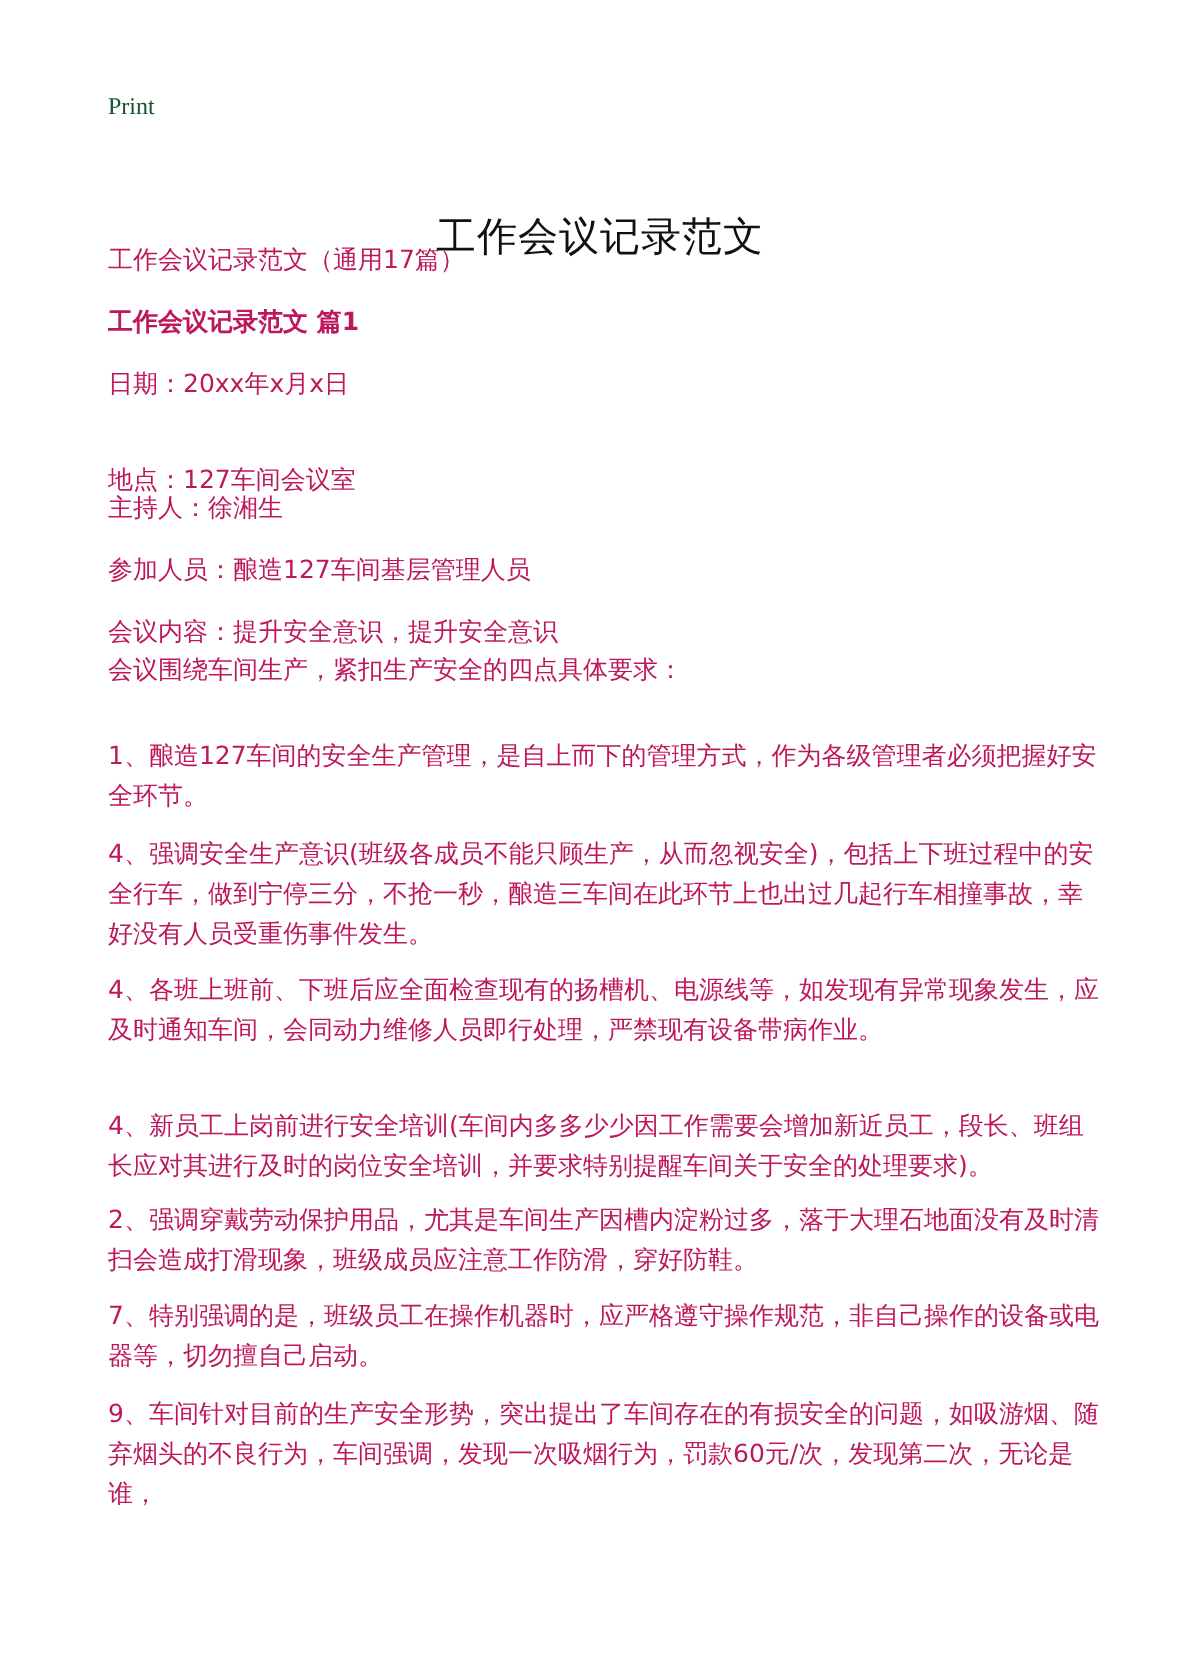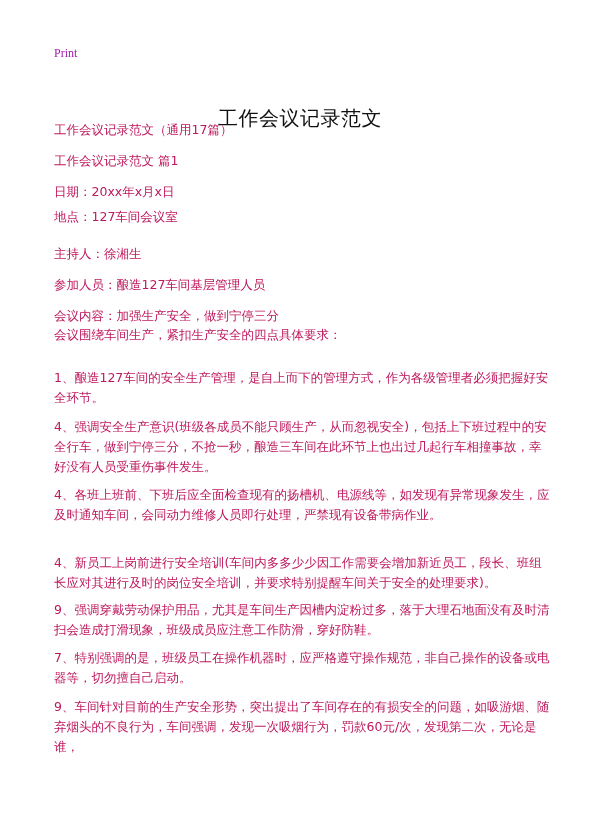--- a/index.html
+++ b/index.html
@@ -4,48 +4,48 @@
 <style>
   html, body { margin: 0; padding: 0; background: #ffffff; }
   body {
     width: 600px; height: 828px; overflow: hidden; position: relative;
     font-family: "DejaVu Sans", "Liberation Sans", sans-serif;
     color: #111111;
   }
   .print {
     position: absolute; left: 54px; top: 46px;
     font-family: "Liberation Serif", "DejaVu Serif", serif;
-    font-size: 12px; color: #a21caf;
+    font-size: 12px; color: #14532d;
   }
   .title {
     position: absolute; left: 0; width: 600px; top: 79px; text-align: center;
     font-size: 20px; color: #111; letter-spacing: 0.5px; margin-top: 26px;
   }
   .para {
     position: absolute; left: 54px; width: 496px;
     font-size: 12.5px; line-height: 20px; color: #be185d;
   }
-  .bold { font-weight: normal; }
+  .bold { font-weight: bold; }
 </style>
 </head>
 <body>
 
 <div class="print">Print</div>
 
 <div class="title">工作会议记录范文</div>
 
 <div class="para" style="top:120px">工作会议记录范文（通用17篇）</div>
 <div class="para bold" style="top:151px">工作会议记录范文 篇1</div>
 
 <div class="para" style="top:182px">日期：20xx年x月x日</div>
-<div class="para" style="top:207px">地点：127车间会议室</div>
+<div class="para" style="top:230px">地点：127车间会议室</div>
 <div class="para" style="top:244px">主持人：徐湘生</div>
 <div class="para" style="top:275px">参加人员：酿造127车间基层管理人员</div>
-<div class="para" style="top:306px">会议内容：加强生产安全，做到宁停三分</div>
+<div class="para" style="top:306px">会议内容：提升安全意识，提升安全意识</div>
 <div class="para" style="top:325px">会议围绕车间生产，紧扣生产安全的四点具体要求：</div>
 
 <div class="para" style="top:368px">1、酿造127车间的安全生产管理，是自上而下的管理方式，作为各级管理者必须把握好安全环节。</div>
 <div class="para" style="top:417px">4、强调安全生产意识(班级各成员不能只顾生产，从而忽视安全)，包括上下班过程中的安全行车，做到宁停三分，不抢一秒，酿造三车间在此环节上也出过几起行车相撞事故，幸好没有人员受重伤事件发生。</div>
 <div class="para" style="top:485px">4、各班上班前、下班后应全面检查现有的扬槽机、电源线等，如发现有异常现象发生，应及时通知车间，会同动力维修人员即行处理，严禁现有设备带病作业。</div>
 <div class="para" style="top:553px">4、新员工上岗前进行安全培训(车间内多多少少因工作需要会增加新近员工，段长、班组长应对其进行及时的岗位安全培训，并要求特别提醒车间关于安全的处理要求)。</div>
-<div class="para" style="top:600px">9、强调穿戴劳动保护用品，尤其是车间生产因槽内淀粉过多，落于大理石地面没有及时清扫会造成打滑现象，班级成员应注意工作防滑，穿好防鞋。</div>
+<div class="para" style="top:600px">2、强调穿戴劳动保护用品，尤其是车间生产因槽内淀粉过多，落于大理石地面没有及时清扫会造成打滑现象，班级成员应注意工作防滑，穿好防鞋。</div>
 <div class="para" style="top:648px">7、特别强调的是，班级员工在操作机器时，应严格遵守操作规范，非自己操作的设备或电器等，切勿擅自己启动。</div>
 <div class="para" style="top:697px">9、车间针对目前的生产安全形势，突出提出了车间存在的有损安全的问题，如吸游烟、随弃烟头的不良行为，车间强调，发现一次吸烟行为，罚款60元/次，发现第二次，无论是谁，</div>
 
 </body></html>

